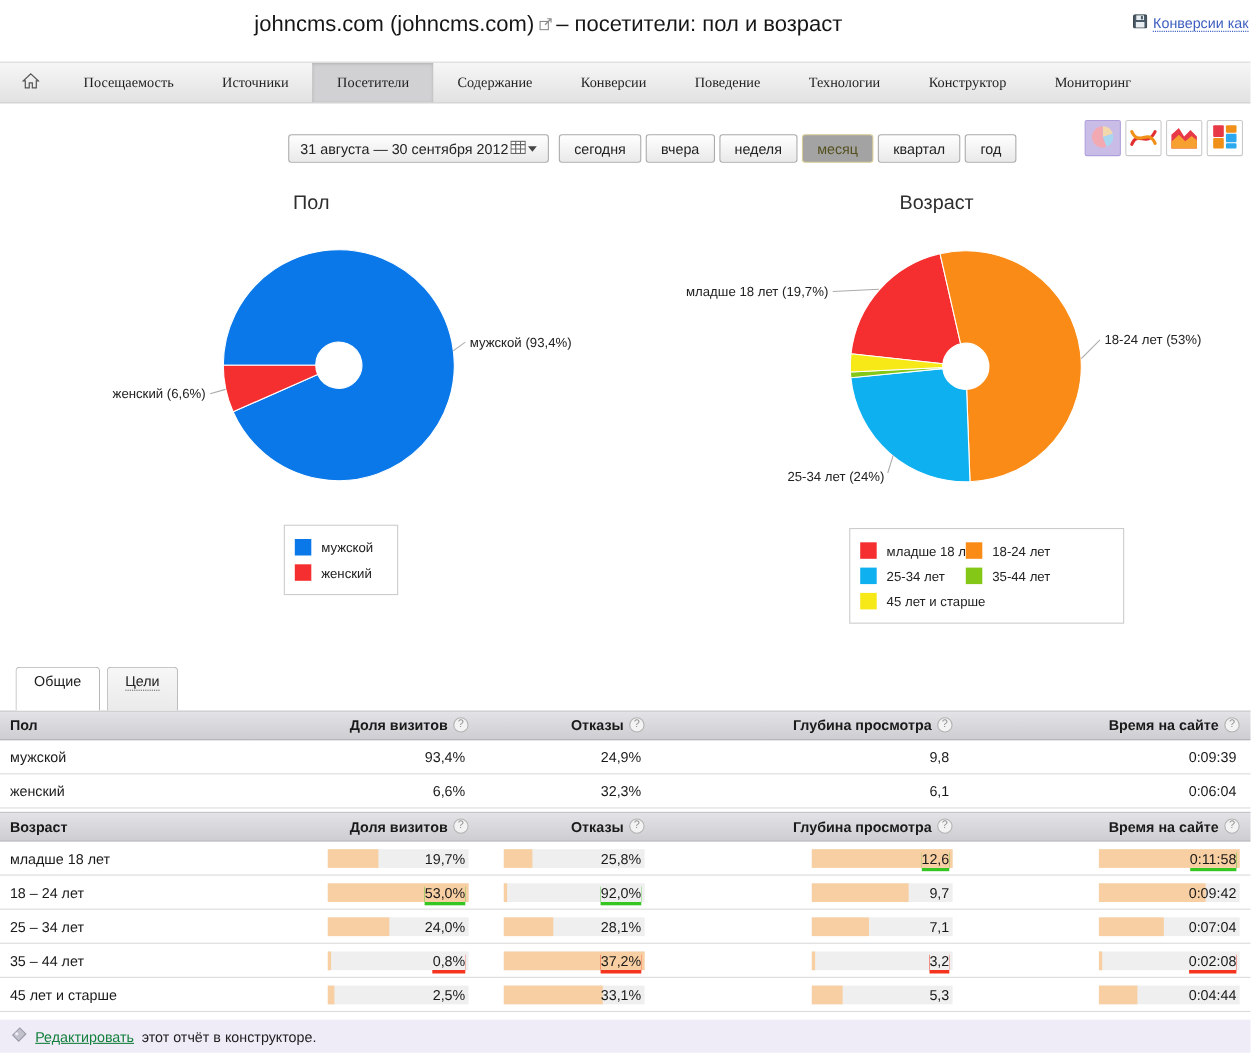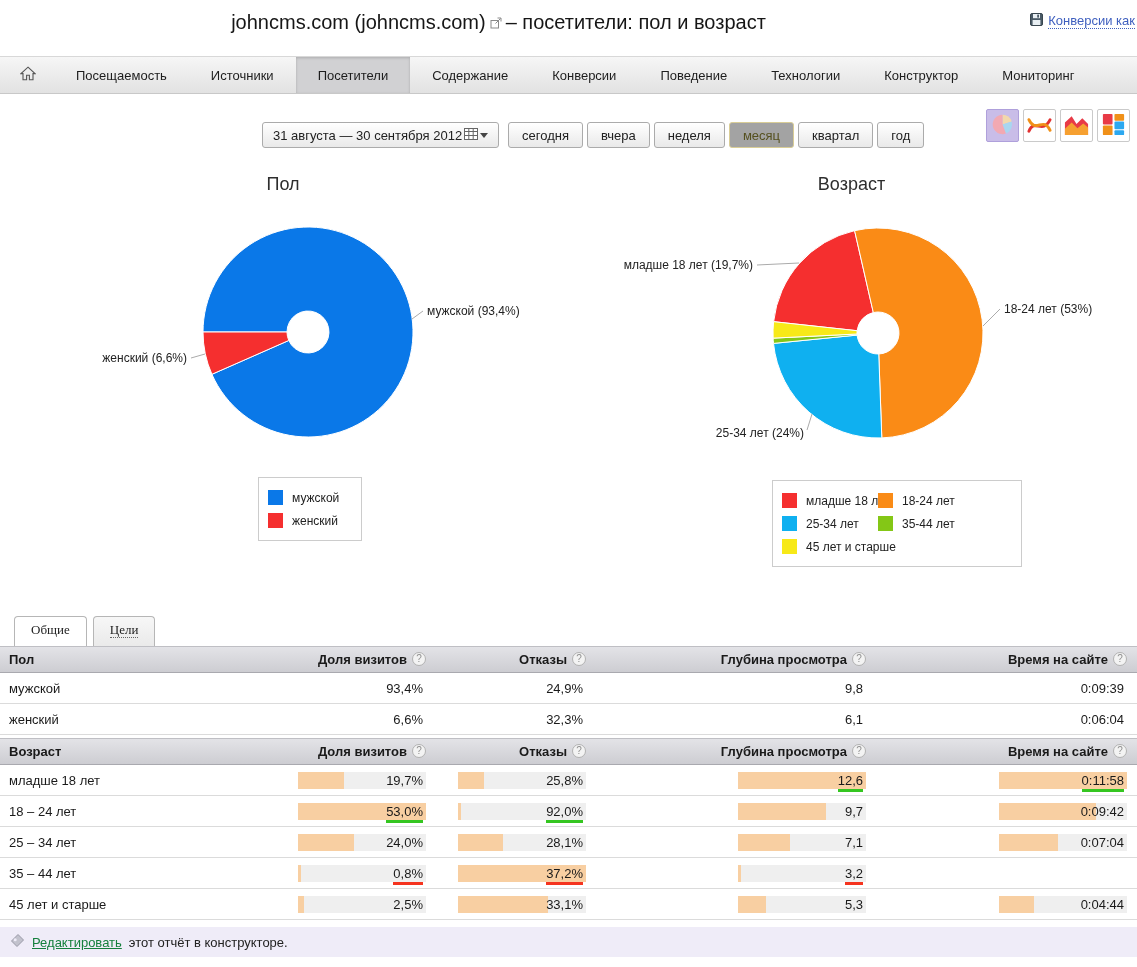--- a/index.html
+++ b/index.html
@@ -27,21 +27,21 @@
   
   .nav {
     height:38px; background:linear-gradient(#F6F6F6,#E2E2E2);
     border-top:1px solid #D8D8D8; border-bottom:1px solid #C8C8C8;
     display:flex; align-items:stretch;
   }
   .nav-home { display:flex; align-items:center; padding:0 18px 0 20px; cursor:pointer; }
   #nav-items { display:flex; list-style:none; margin:0; padding:0; }
   .nav-item {
     display:flex; align-items:center; padding:0 22px; font-size:13px;
-    color:#1d1d1d; cursor:pointer; white-space:nowrap;
+    color:#1d1d1d; cursor:pointer; white-space:nowrap;font-family:Liberation Serif, serif;
   }
   .nav-item.active { background:#D1D1D3; box-shadow:inset 0 1px 3px rgba(0,0,0,.18); }
 
   
   .toolbar { position:relative; height:72px; }
   .btn-like {
     border:1px solid #ABABAB; border-radius:3px;
     background:linear-gradient(#FFFFFF,#E9E9E9);
     font-family:inherit; font-size:13px; color:#222; cursor:pointer;
   }
@@ -78,24 +78,23 @@
     font-size:12px; color:#222; padding:8px 9px;
   }
   .legend-left { left:258px; top:311px; width:104px; }
   .legend-right { left:772px; top:314px; width:250px; display:grid; grid-template-columns:96px 1fr; }
   .legend-item { display:flex; align-items:center; gap:9px; height:23px; cursor:pointer; white-space:nowrap; }
   .sw { width:15px; height:15px; flex:0 0 15px; }
 
   
   .rtabs { height:30px; display:flex; align-items:flex-end; gap:6px; padding-left:14px; }
   .rtab {
-    padding:5px 16px 8px; font-size:13px; color:#222; cursor:pointer;
+    padding:5px 16px 19px; font-size:13px; color:#222; cursor:pointer;
     border:1px solid #B6B6B6; border-bottom:none; border-radius:4px 4px 0 0;
     background:linear-gradient(#F7F7F7,#EAEAEA);
-    font-family:Liberation Serif, serif;
   }
   .rtab.active { background:#fff; }
   .rtab:not(.active) .rtab-label { border-bottom:1px dotted #666; }
 
   
   .grid-row { display:grid; grid-template-columns:1fr 180px 160px 280px 271px; }
   .sec-header {
     height:27px; align-items:center; font-weight:bold; font-size:13px;
     background:linear-gradient(#E3E3E7,#CDCDD2);
     border-top:1px solid #BFBFC4; border-bottom:1px solid #A9A9AF;
@@ -445,20 +444,26 @@
             <div class="bar-fill" style="width: 100%;"></div>
             <span class="bar-val" style="box-shadow: rgb(245, 52, 31) 0px 3px 0px;">37,2%</span>
           </div>
         </div>
         <div class="tcell c4">
           <div class="bar">
             <div class="bar-fill" style="width: 2%;"></div>
             <span class="bar-val" style="box-shadow: rgb(245, 52, 31) 0px 3px 0px;">3,2</span>
           </div>
         </div>
+        <div class="tcell c5">
+          <div class="bar">
+            <div class="bar-fill" style="width: 2%;"></div>
+            <span class="bar-val" style="box-shadow: rgb(245, 52, 31) 0px 3px 0px;">0:02:08</span>
+          </div>
+        </div>
       </div>
       <div class="grid-row trow">
         <div class="tlabel">45 лет и старше</div>
         <div class="tcell c2">
           <div class="bar">
             <div class="bar-fill" style="width: 5%;"></div>
             <span class="bar-val">2,5%</span>
           </div>
         </div>
         <div class="tcell c3">

